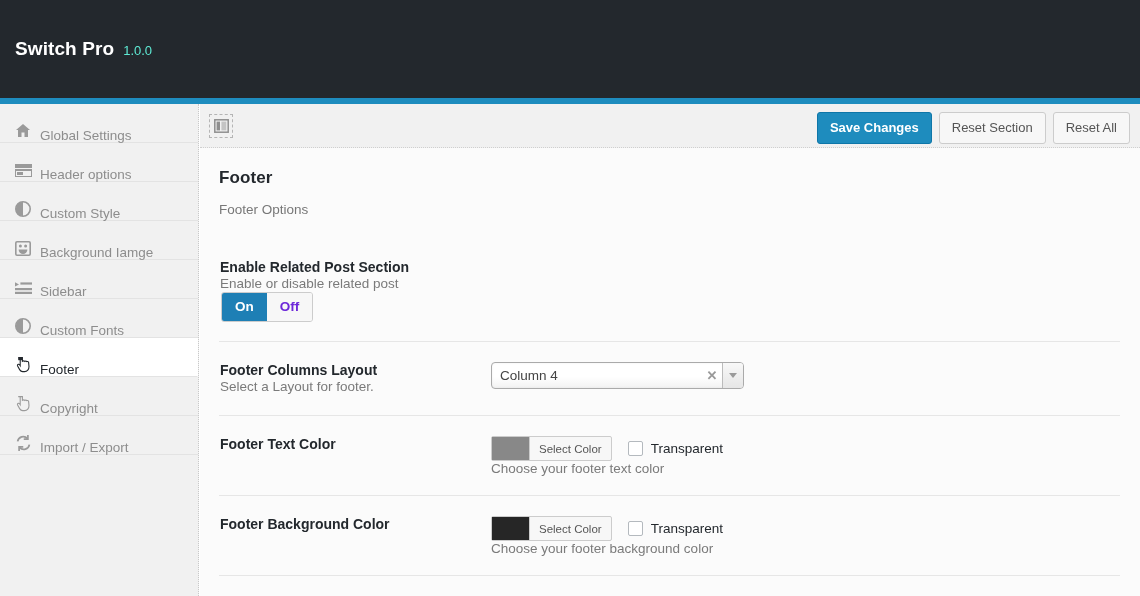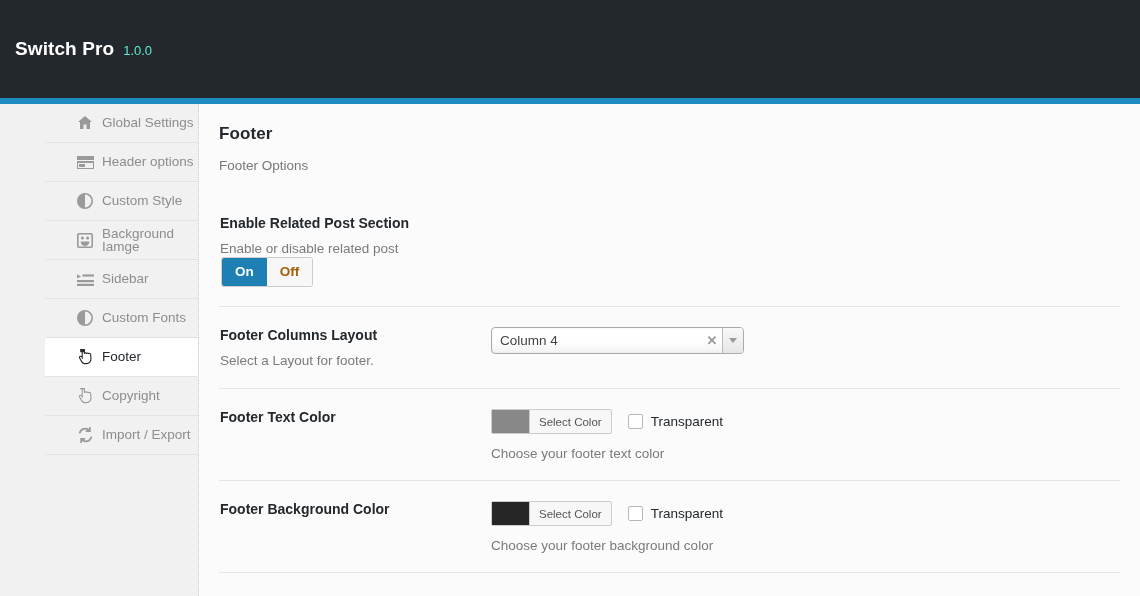--- a/index.html
+++ b/index.html
@@ -54,27 +54,26 @@
   .sidebar {
     position: absolute;
     top: 104px; left: 0;
     width: 199px; height: 492px;
     background: #f1f1f1;
     border-right: 1px dotted #c9c9c9;
   }
   .nav-item {
     position: relative;
     display: flex;
-    align-items: center;
+    align-items: flex-end;
     height: 39px;
-    padding-left: 29px;
+    padding-left: 12px;
     border-bottom: 1px solid #e3e3e3;
     cursor: pointer;
     background: #f1f1f1;
-    margin-left: 45px;
   }
   .nav-item .nav-icon {
     width: 22px;
     height: 22px;
     display: flex;
     align-items: center;
     justify-content: center;
     flex: none;
     margin-right: 6px;
   }
@@ -182,21 +181,20 @@
   }
   .opt-title {
     font-size: 14px;
     font-weight: bold;
     color: #23282d;
     line-height: 1.2;
   }
   .opt-desc {
     font-size: 13.5px;
     color: #7a7a7a;
-    margin-top: 9px;
     line-height: 1.2;
   }
   .opt-right {
     flex: 1;
     padding-left: 2px;
   }
 
   
   .switch {
     display: inline-flex;
@@ -213,21 +211,21 @@
     cursor: pointer;
     min-width: 41px;
     text-align: center;
   }
   .switch-seg.on-seg {
     background: #1e7fb5;
     color: #ffffff;
   }
   .switch-seg.off-seg {
     background: #f7f7f7;
-    color: #a16207;
+    color: #6d28d9;
   }
 
   
   .select2 {
     display: inline-flex;
     align-items: stretch;
     width: 253px;
     height: 27px;
     border: 1px solid #aaaaaa;
     border-radius: 4px;
@@ -310,21 +308,21 @@
     border-radius: 2px;
     flex: none;
   }
   .transparent-label {
     font-size: 13.5px;
     color: #23282d;
   }
   .helper-text {
     font-size: 13.5px;
     color: #7a7a7a;
-    margin-top: 12px;
+    margin-top: 0;
   }
 </style>
 </head>
 <body>
 
 <div id="app">
 
   <div class="topbar">
     <div class="topbar-inner">
       <span class="app-title">Switch Pro</span>
@@ -427,20 +425,34 @@
           <path d="M4.1 15.2 L4.1 11.9 L7.4 11.9" stroke-linecap="square"></path>
         </svg>
       </span>
       <span class="nav-label">Import / Export</span>
     </div>
 
   </div>
 
   <div class="main">
 
+    <div class="toolbar">
+      <div class="panel-toggle">
+        <svg width="15" height="14" viewBox="0 0 15 14">
+          <rect x="0.8" y="0.8" width="13.4" height="12.4" fill="none" stroke="#8f8f8f" stroke-width="1.5"></rect>
+          <rect x="2.6" y="2.6" width="3.4" height="8.8" fill="#8f8f8f"></rect>
+          <rect x="7.4" y="2.6" width="4.9" height="8.8" fill="#c4c4c4"></rect>
+        </svg>
+      </div>
+      <div class="toolbar-actions">
+        <button class="btn btn-primary">Save Changes</button>
+        <button class="btn btn-secondary">Reset Section</button>
+        <button class="btn btn-secondary">Reset All</button>
+      </div>
+    </div>
 
     <div class="content">
 
       <h2 class="section-title">Footer</h2>
       <p class="section-subtitle">Footer Options</p>
 
       <div class="opt-row" style="margin-top:22px;flex-direction:column;">
         <div class="opt-left">
           <div class="opt-title">Enable Related Post Section</div>
           <div class="opt-desc">Enable or disable related post</div>

